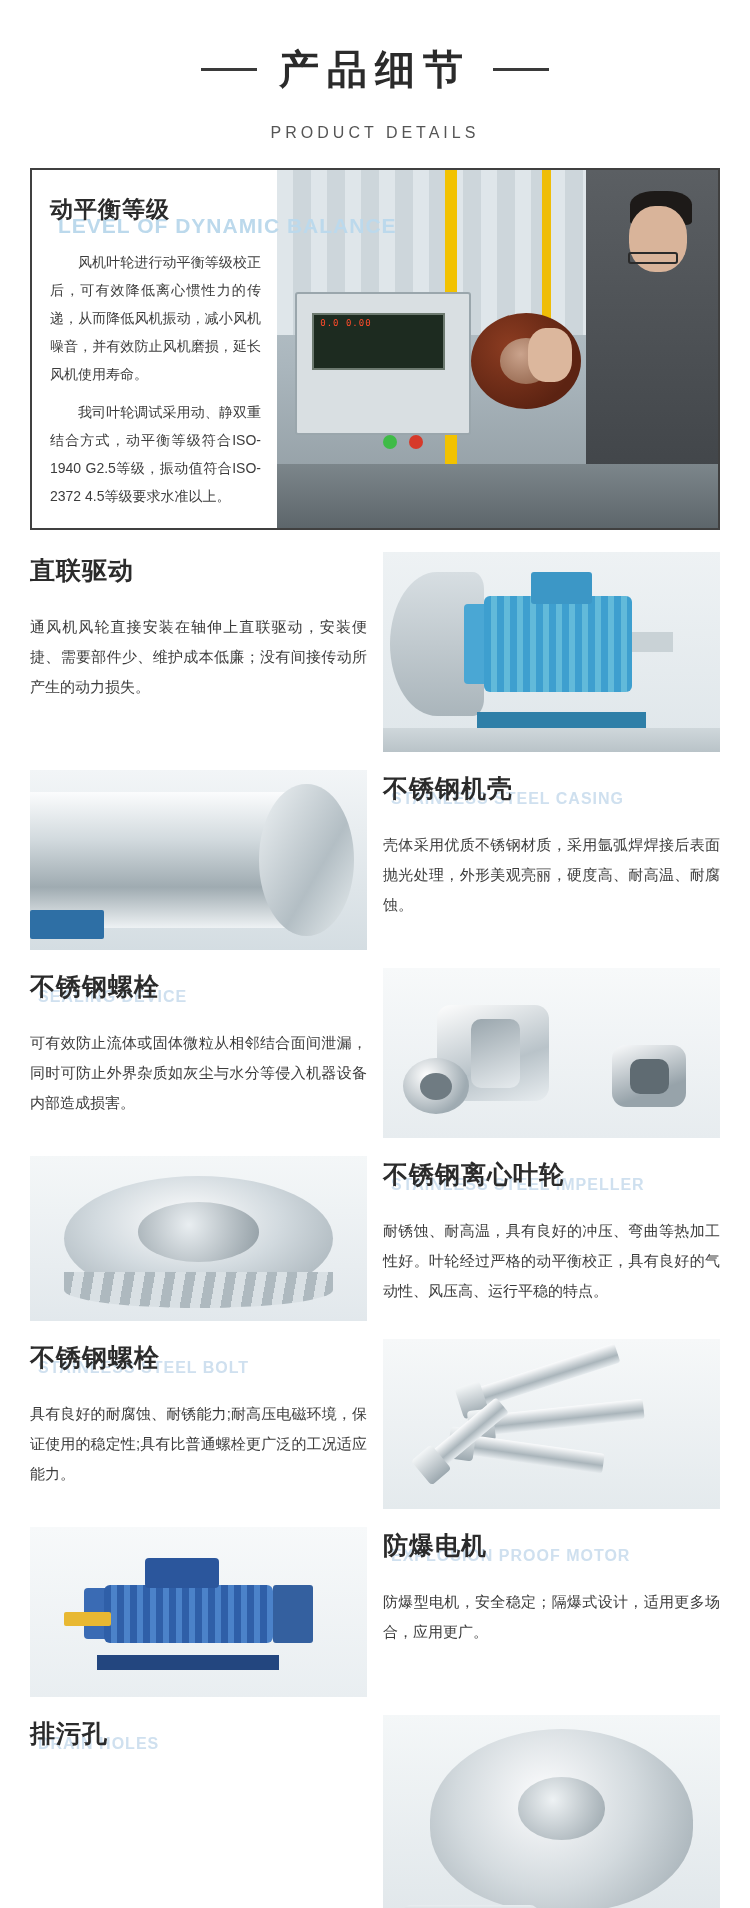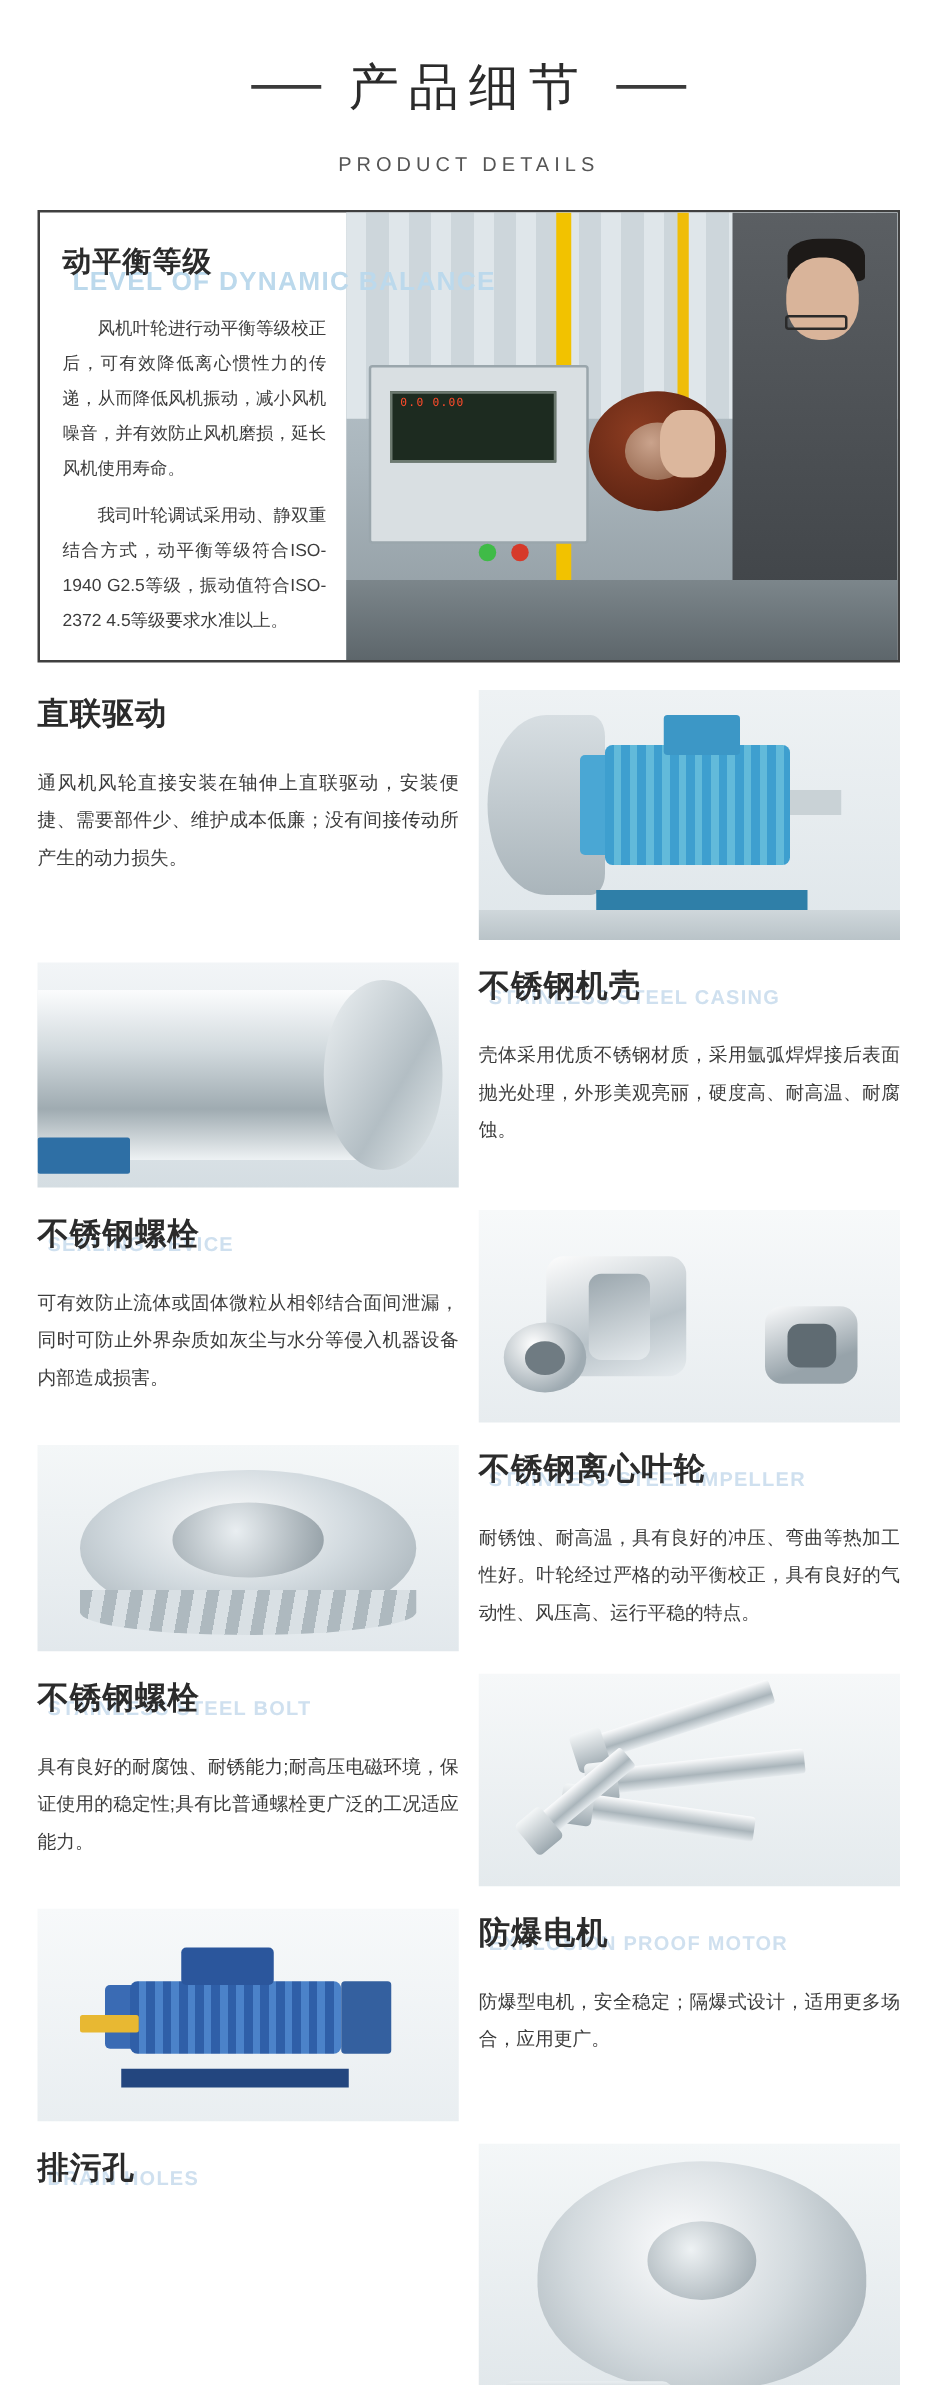--- a/index.html
+++ b/index.html
@@ -11,21 +11,21 @@
   }
   .page { width: 750px; padding: 0 0 30px 0; }
 
   
   .header { text-align: center; padding: 42px 0 26px 0; }
   .header-row {
     display: flex; align-items: center; justify-content: center; gap: 22px;
   }
   .header-rule { width: 56px; height: 3px; background: #3a3a3a; }
   .header-title {
-    font-size: 40px; font-weight: normal; letter-spacing: 8px; color: #2b2b2b;
+    font-size: 40px; font-weight: bold; letter-spacing: 8px; color: #2b2b2b;
   }
   .header-sub {
     margin-top: 27px; font-size: 16px; letter-spacing: 4px; color: #555;
   }
 
   
   .block { padding: 0 30px; }
   .row {
     display: flex; align-items: stretch; gap: 16px; margin-bottom: 18px;
   }

